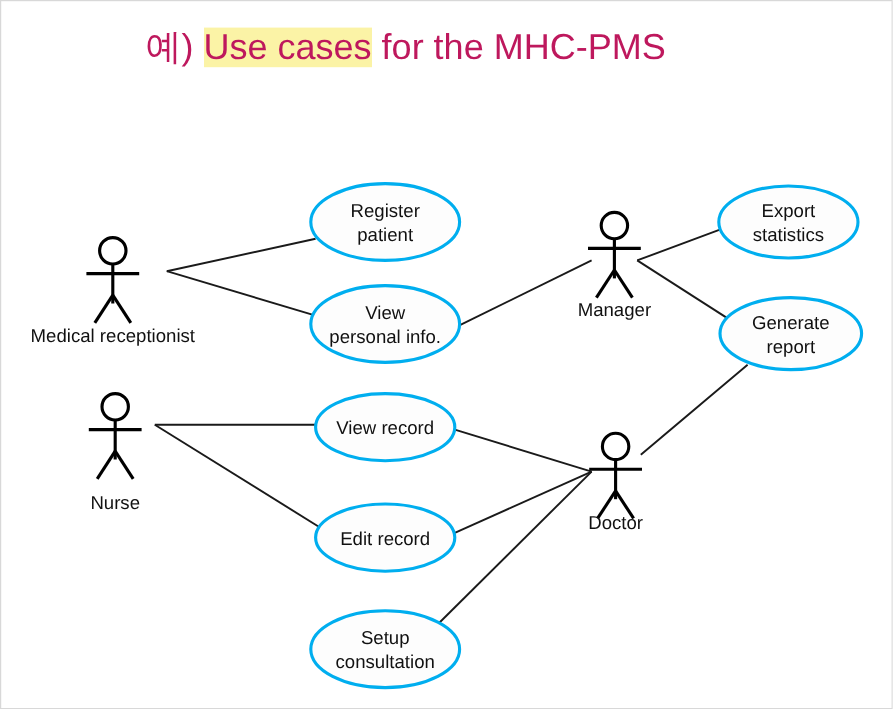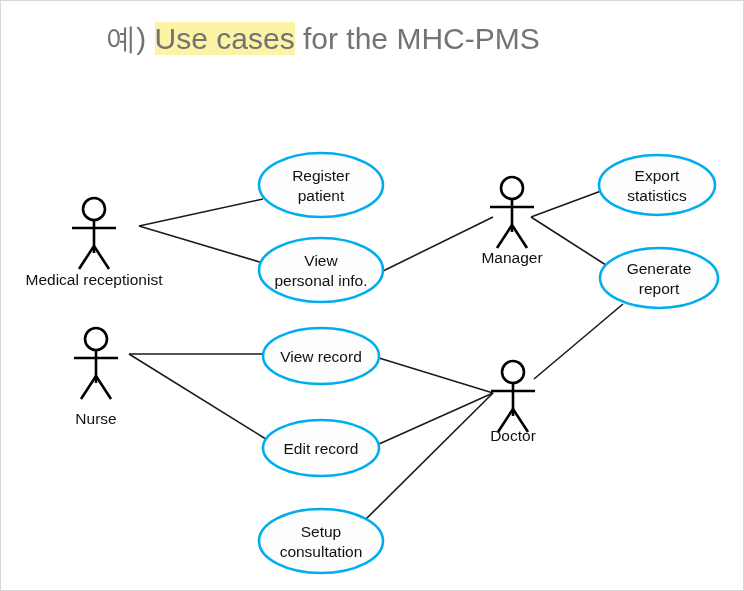--- a/index.html
+++ b/index.html
@@ -14,26 +14,26 @@
     position: relative;
     width: 744px;
     height: 591px;
     background: #ffffff;
     border: 1px solid #d8d8d8;
     box-sizing: border-box;
     overflow: hidden;
   }
   #title {
     position: absolute;
-    left: 0;
+    left: 15px;
     top: 18px;
     width: 644px;
     text-align: center;
     font-size: 30px;
-    color: #737373;
+    color: #be185d;
     white-space: nowrap;
     letter-spacing: 0px;
   }
   #title .hl {
     background: #FBF3A6;
   }
   #diagram {
     position: absolute;
     left: 0;
     top: 0;

